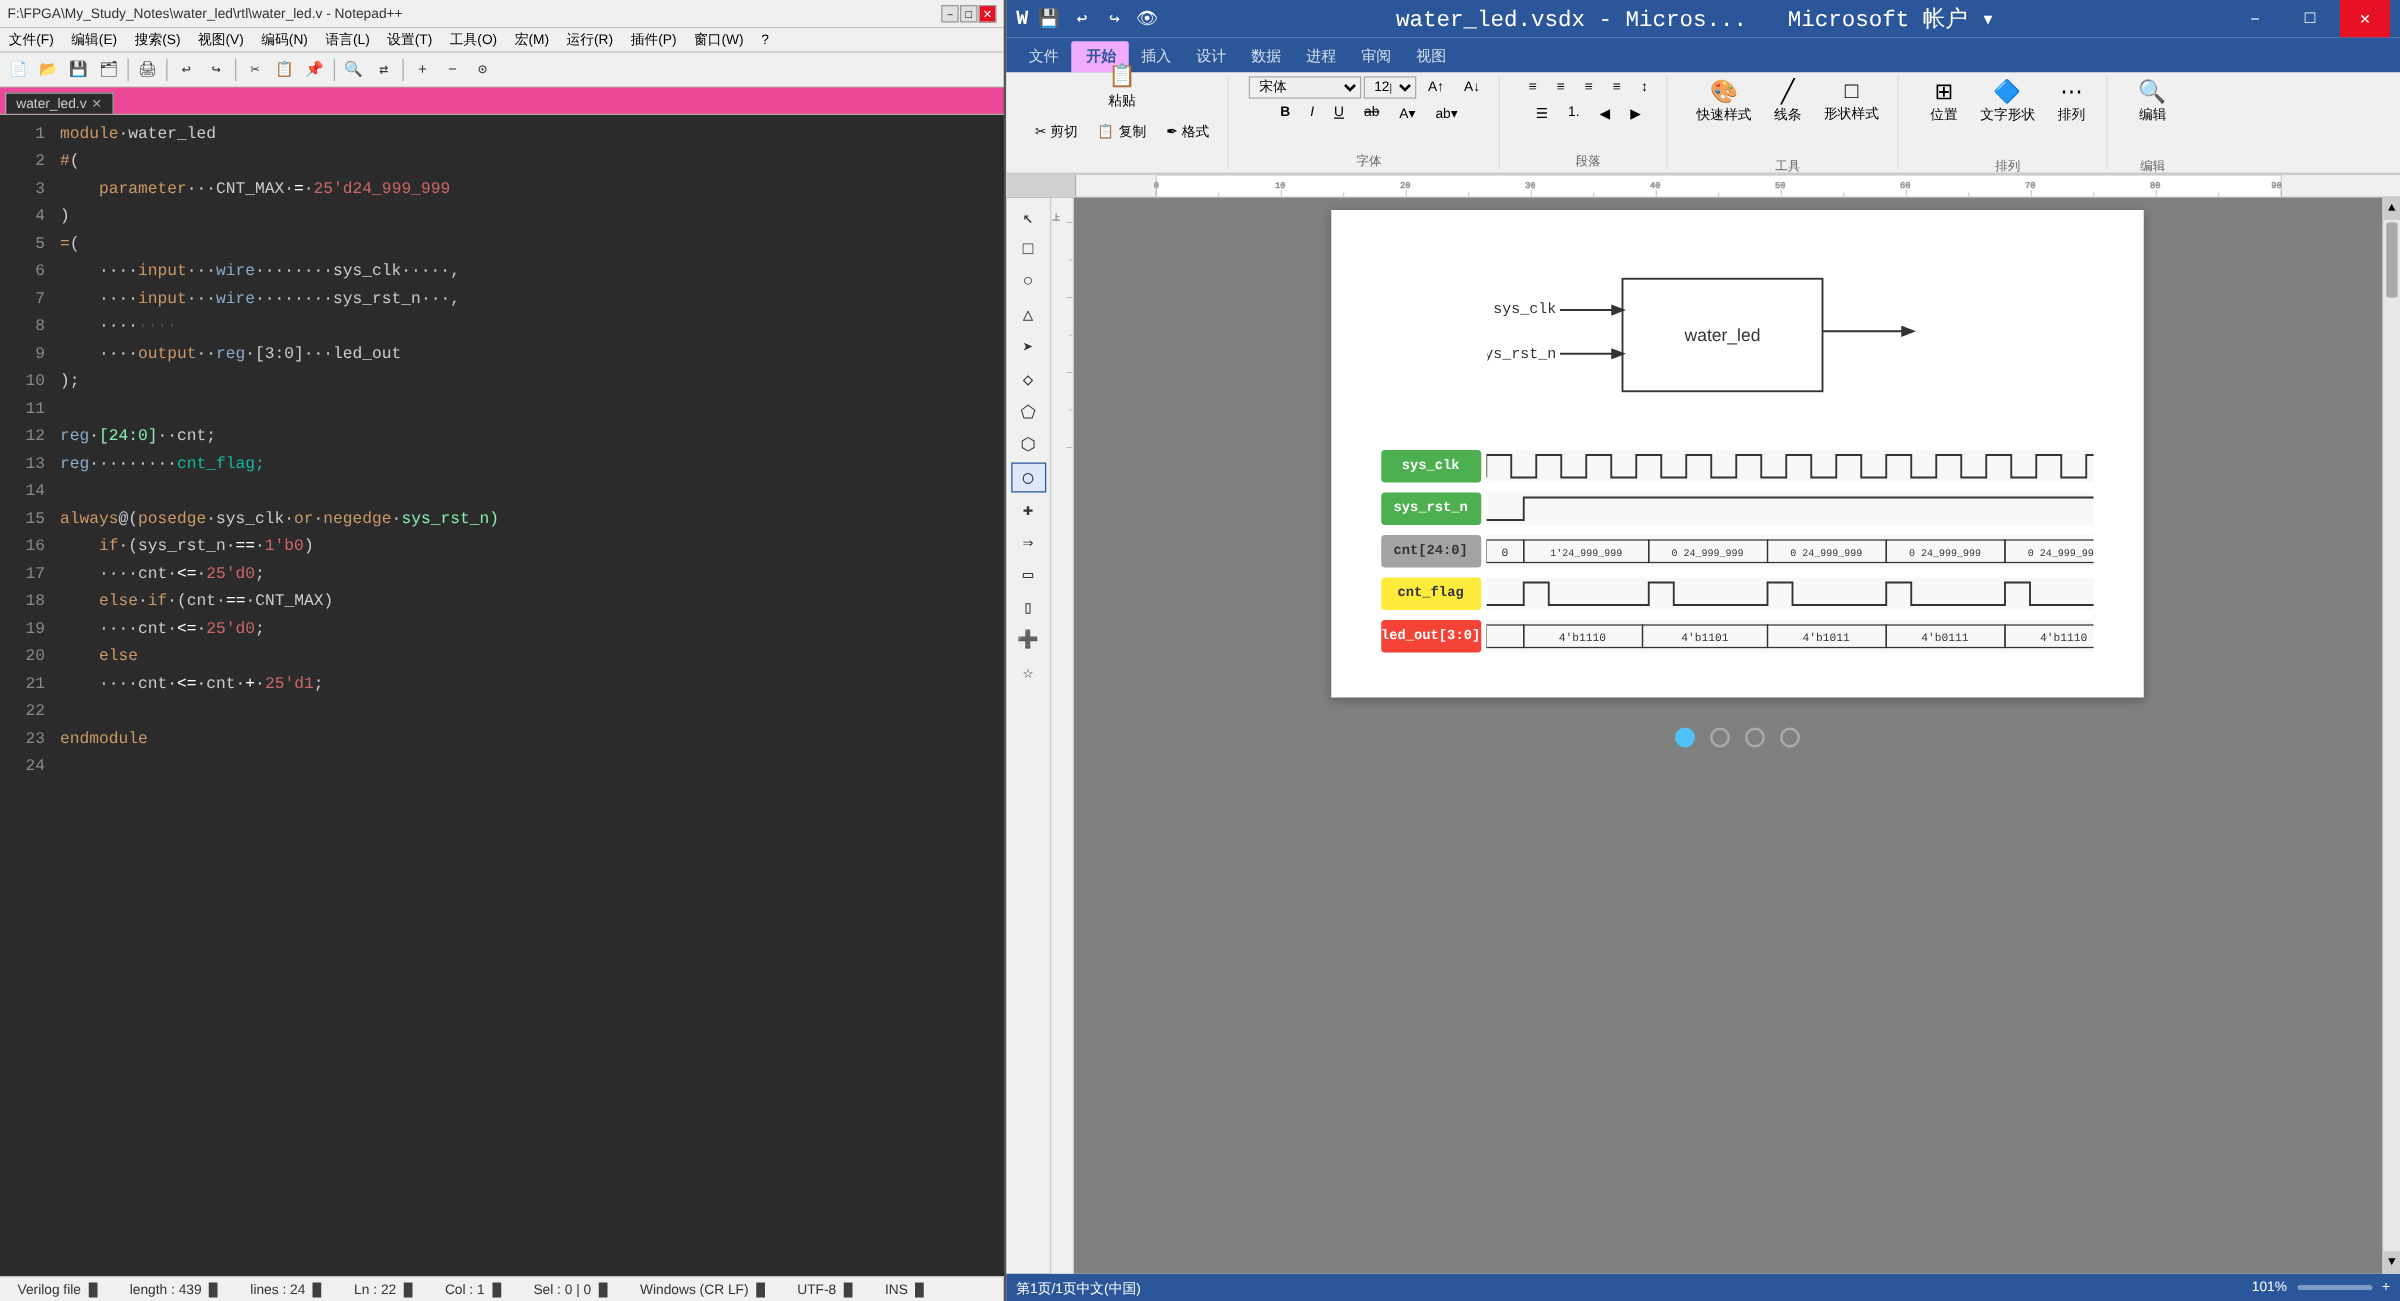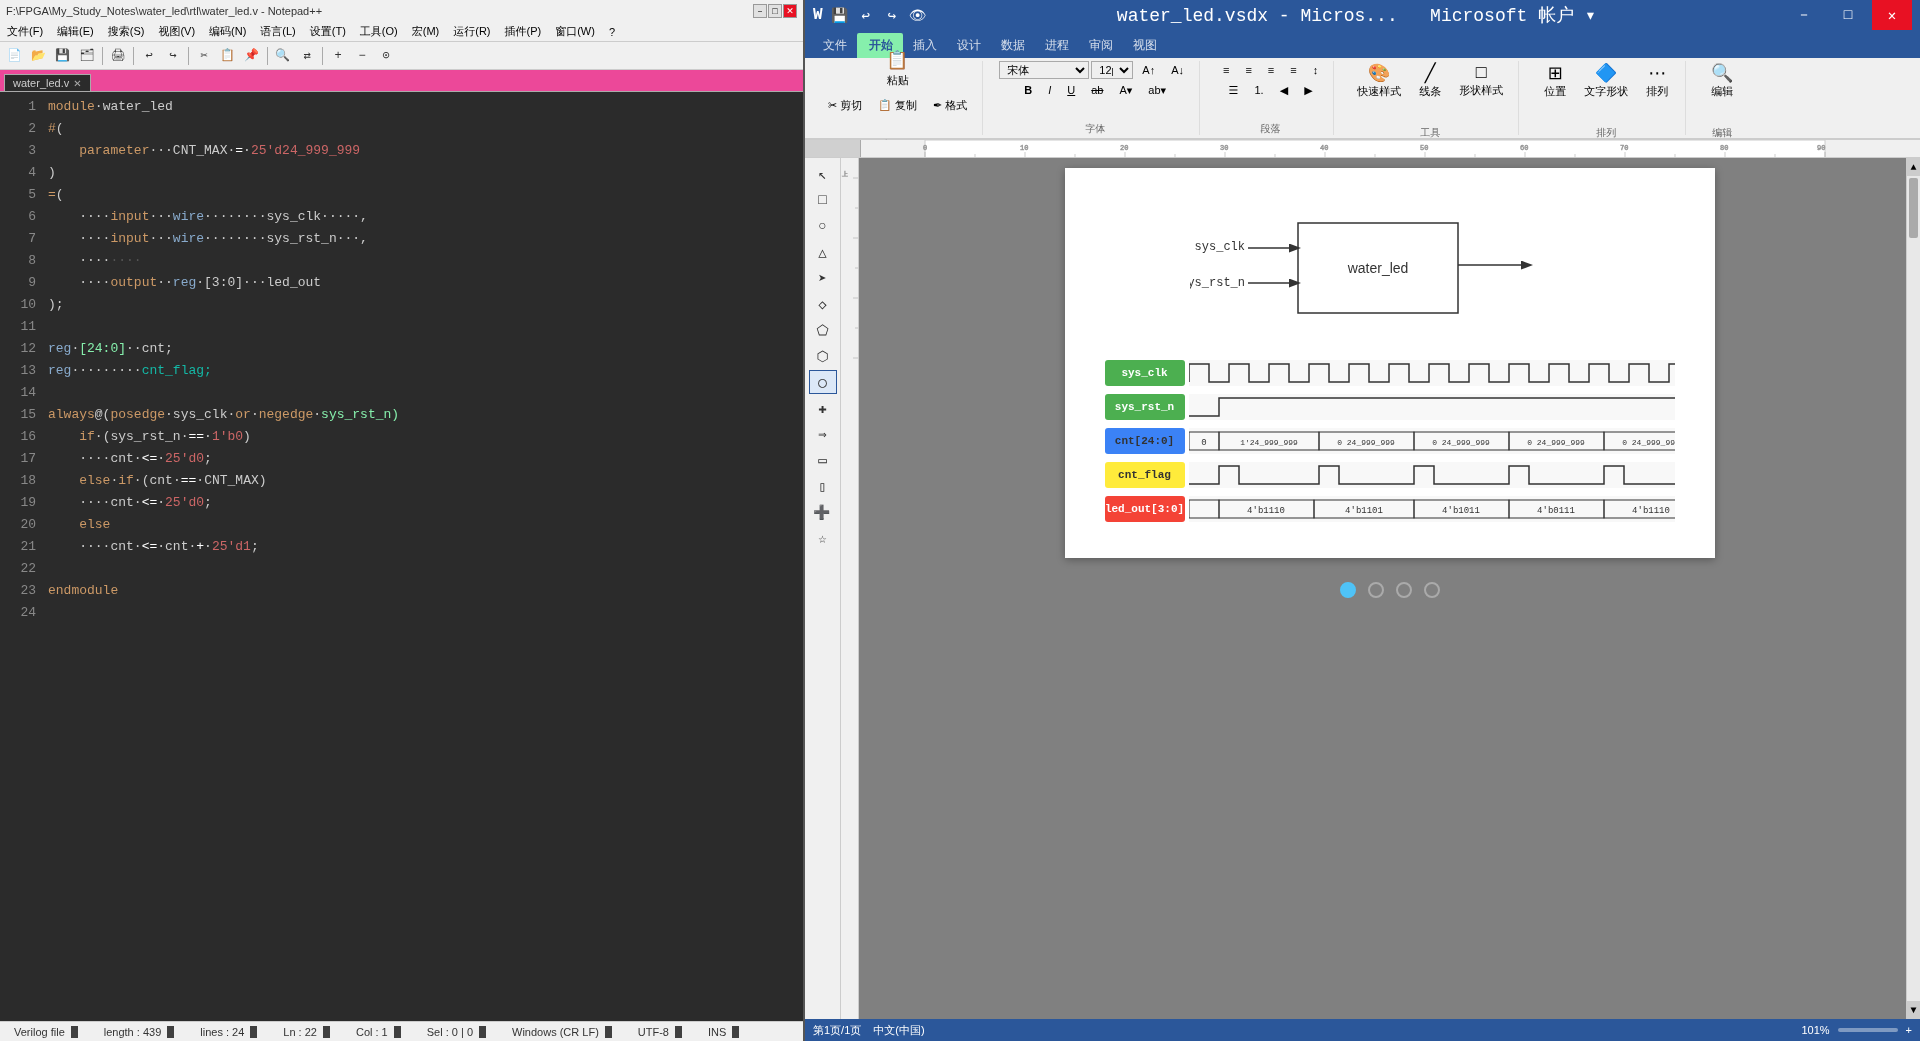--- a/index.html
+++ b/index.html
@@ -170,21 +170,21 @@
       flex-shrink: 0;
     }
     .word-ribbon-tab {
       padding: 4px 10px;
       font-family: 'Segoe UI', Arial, sans-serif;
       font-size: 12px;
       color: rgba(255,255,255,0.8);
       cursor: pointer;
       border-radius: 2px 2px 0 0;
     }
-    .word-ribbon-tab.active { background: #86efac; color: #2b579a; font-weight: 600; padding-left: 12px; }
+    .word-ribbon-tab.active { background: #f0abfc; color: #2b579a; font-weight: 600; padding-left: 12px; }
 
     .word-ribbon {
       background: #f0f0f0;
       height: 82px;
       display: flex;
       align-items: center;
       padding: 4px 8px;
       gap: 8px;
       border-bottom: 2px solid #ccc;
       flex-shrink: 0;
@@ -290,21 +290,21 @@
       background: #2b579a;
       display: flex;
       align-items: center;
       justify-content: space-between;
       padding: 0 8px;
       font-family: 'Segoe UI', Arial, sans-serif;
       font-size: 11px;
       color: white;
       flex-shrink: 0;
     }
-    .word-status-left { display: flex; gap: 12px; }
+    .word-status-left { display: flex; gap: 0; }
     .word-status-right { display: flex; gap: 8px; align-items: center; }
     .zoom-slider { width: 60px; height: 4px; background: rgba(255,255,255,0.4); border-radius: 2px; cursor: pointer; }
     .shape-btn {
       width: 28px; height: 24px; border: 1px solid transparent;
       background: transparent; cursor: pointer;
       display: flex; align-items: center; justify-content: center;
       font-size: 14px; color: #333;
     }
     .shape-btn.active { border-color: #2b579a; background: #dce8f7; }
 
@@ -707,21 +707,21 @@
               <div class="timing-label" style="background:#4caf50;">sys_rst_n</div>
               <div class="timing-wave">
                 <svg width="100%" height="26" preserveAspectRatio="none">
                   <rect x="0" y="0" width="100%" height="26" fill="#f8f8f8"></rect>
                   <polyline points="0,22 0,22 30,22 30,4 600,4" fill="none" stroke="#333" stroke-width="1.5"></polyline>
                 </svg>
               </div>
             </div>
 
             <div class="timing-row">
-              <div class="timing-label" style="background:#3b82f6;color:#333;">cnt[24:0]</div>
+              <div class="timing-label" style="background:#a3a3a3;color:#333;">cnt[24:0]</div>
               <div class="timing-wave">
                 <svg width="100%" height="26" preserveAspectRatio="none">
                   <rect x="0" y="0" width="100%" height="26" fill="#f8f8f8"></rect>
 
                   <rect x="0" y="4" width="30" height="18" fill="none" stroke="#333" stroke-width="1"></rect>
                   <text x="15" y="17" font-size="9" text-anchor="middle" fill="#333">0</text>
                   <rect x="30" y="4" width="100" height="18" fill="none" stroke="#333" stroke-width="1"></rect>
                   <text x="80" y="17" font-size="8" text-anchor="middle" fill="#333">1'24_999_999</text>
                   <rect x="130" y="4" width="95" height="18" fill="none" stroke="#333" stroke-width="1"></rect>
                   <text x="177" y="17" font-size="8" text-anchor="middle" fill="#333">0 24_999_999</text>

